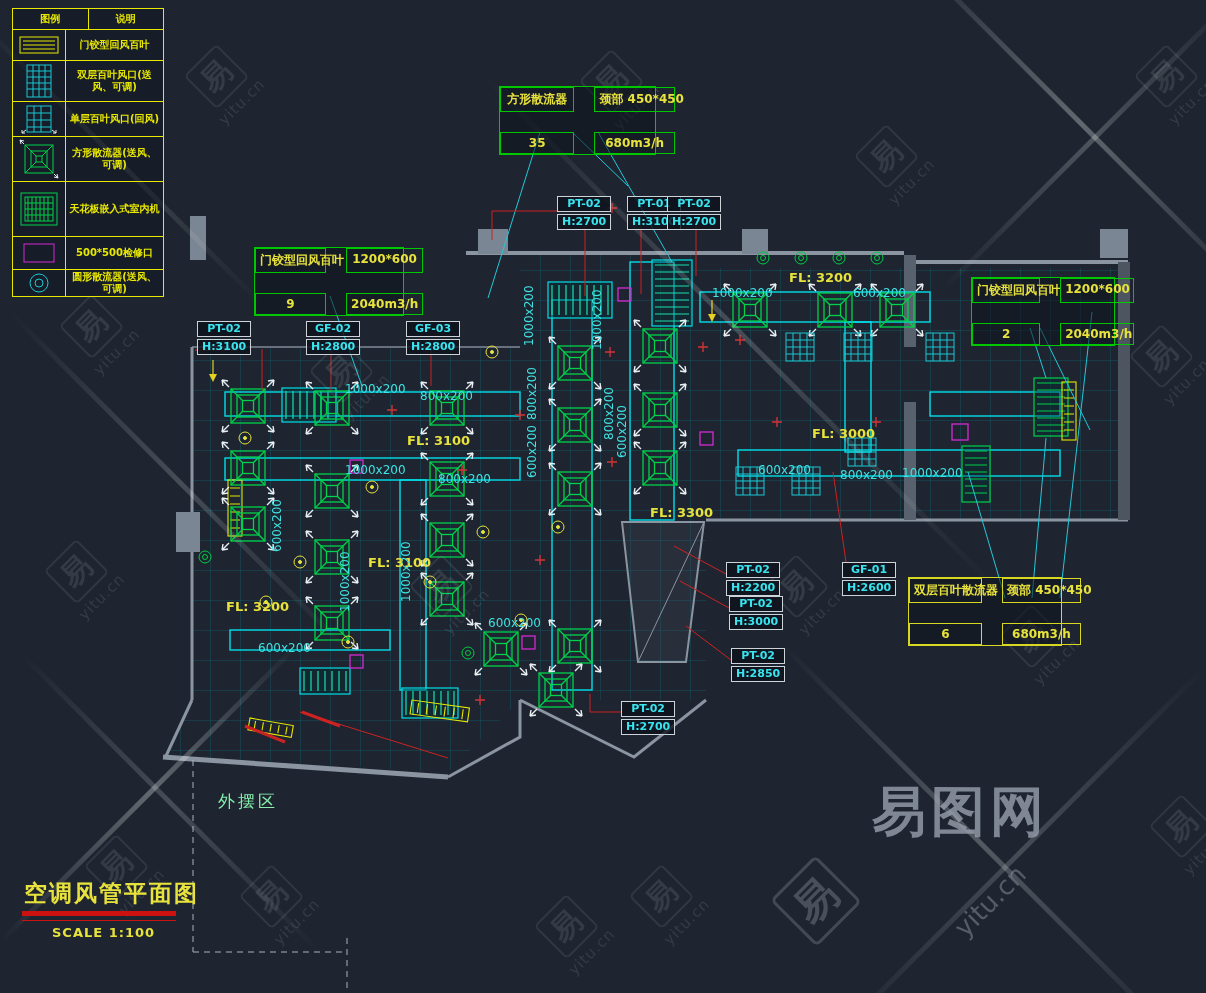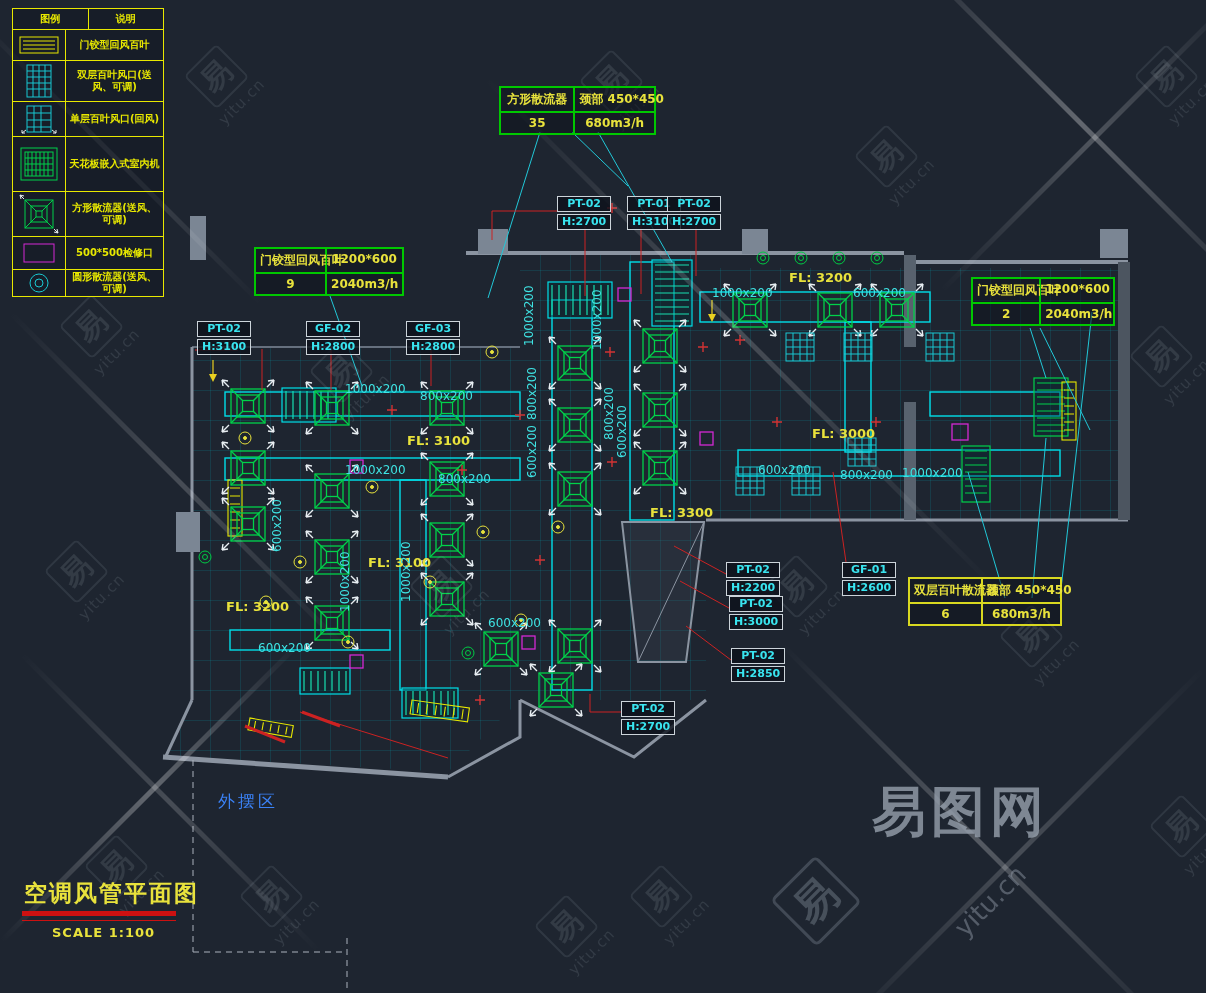--- a/index.html
+++ b/index.html
@@ -25,32 +25,32 @@
   .legend{position:absolute;left:12px;top:8px;width:150px;border:1px solid #e8e800;
           color:#e8e800;background:rgba(18,24,34,.55);}
   .legend-row{display:flex;border-top:1px solid #e8e800;align-items:stretch;}
   .legend-row:first-child{border-top:none;}
   .legend-sym{width:52px;border-right:1px solid #e8e800;display:flex;align-items:center;justify-content:center;}
   .legend-label{flex:1;font-size:10px;font-weight:bold;display:flex;align-items:center;
           justify-content:center;text-align:center;padding:2px;line-height:1.25;}
   
   .ibox{position:absolute;display:grid;grid-template-columns:48% 52%;
         color:#e8e23c;font-size:12px;font-weight:bold;background:rgba(15,20,30,.55);
-        border:1px solid var(--bc,#00c800);}
+        border:1px solid var(--bc,#00c800);gap:20px;}
   .ibox>div{border:1px solid var(--bc,#00c800);padding:3px 4px;text-align:center;white-space:nowrap;}
   
   .tag{position:absolute;font-size:11px;font-weight:bold;color:#39e4ef;text-align:center;}
   .tag>div{border:1px solid #ccd4da;background:rgba(12,18,28,.8);padding:0 4px;
            line-height:14px;margin-bottom:2px;white-space:nowrap;}
   
   .fl{position:absolute;color:#e8e23c;font-size:13px;font-weight:bold;white-space:nowrap;}
   .dim{position:absolute;color:#3fe3e3;font-size:12px;white-space:nowrap;}
   .dim.vertical{transform:rotate(-90deg);transform-origin:left bottom;}
   
-  .area{position:absolute;left:218px;top:790px;color:#3b82f6;font-size:17px;letter-spacing:3px;}
+  .area{position:absolute;left:218px;top:790px;color:#86efac;font-size:17px;letter-spacing:3px;}
   .title{position:absolute;left:24px;top:878px;color:#e8e23c;font-size:23px;font-weight:bold;letter-spacing:2px;}
   .title-bar{position:absolute;left:22px;top:911px;width:154px;height:5px;background:#cc1111;}
   .title-line{position:absolute;left:22px;top:920px;width:154px;height:1px;background:#cc1111;}
   .scale{position:absolute;left:52px;top:925px;color:#e8e23c;font-size:13px;font-weight:bold;letter-spacing:1px;}
   svg.plan{position:absolute;left:0;top:0;}
 </style>
 </head>
 <body>
 
 <div class="canvas">
@@ -429,48 +429,48 @@
               <path d="M6,9H30M6,16H30M6,23H30M13,2V28M20,2V28"></path>
             </g>
         <g stroke="#e8eef2" fill="none">
               <path d="M5,26l-4,3M1,29l3,0M1,29l0,-3"></path>
               <path d="M31,26l4,3M35,29l-3,0M35,29l0,-3"></path>
             </g>
           </svg>
       </div>
       <div class="legend-label">单层百叶风口(回风)</div>
     </div>
-    <div class="legend-row" style="height:54px;">
-      <div class="legend-sym">
-        <svg width="42" height="42">
-            <g stroke="#00d24a" fill="none">
-              <rect x="3" y="5" width="36" height="32"></rect>
-              <rect x="7" y="9" width="28" height="24"></rect>
-              <path d="M10,9V33M14,9V33M18,9V33M22,9V33M26,9V33M30,9V33M7,15H35M7,21H35M7,27H35"></path>
-            </g>
-          </svg>
-      </div>
-      <div class="legend-label">天花板嵌入式室内机</div>
-    </div>
     <div class="legend-row" style="height:44px;">
       <div class="legend-sym">
         <svg width="40" height="40">
             <g stroke="#00d24a" fill="none">
               <rect x="6" y="6" width="28" height="28"></rect>
               <rect x="12" y="12" width="16" height="16"></rect>
               <rect x="17" y="17" width="6" height="6"></rect>
               <path d="M6,6L17,17M34,6L23,17M6,34L17,23M34,34L23,23"></path>
             </g>
         <g stroke="#e8eef2" fill="none">
               <path d="M5,5L1,1M1,1l4,1M1,1l1,4"></path>
               <path d="M35,35l4,4M39,39l-4,-1M39,39l-1,-4"></path>
             </g>
           </svg>
       </div>
       <div class="legend-label">方形散流器(送风、可调)</div>
+    </div>
+    <div class="legend-row" style="height:54px;">
+      <div class="legend-sym">
+        <svg width="42" height="42">
+            <g stroke="#00d24a" fill="none">
+              <rect x="3" y="5" width="36" height="32"></rect>
+              <rect x="7" y="9" width="28" height="24"></rect>
+              <path d="M10,9V33M14,9V33M18,9V33M22,9V33M26,9V33M30,9V33M7,15H35M7,21H35M7,27H35"></path>
+            </g>
+          </svg>
+      </div>
+      <div class="legend-label">天花板嵌入式室内机</div>
     </div>
     <div class="legend-row" style="height:32px;">
       <div class="legend-sym">
         <svg width="34" height="22">
             <rect x="2" y="2" width="30" height="18" fill="none" stroke="#d428d4"></rect>
           </svg>
       </div>
       <div class="legend-label">500*500检修口</div>
     </div>
     <div class="legend-row" style="height:26px;">

